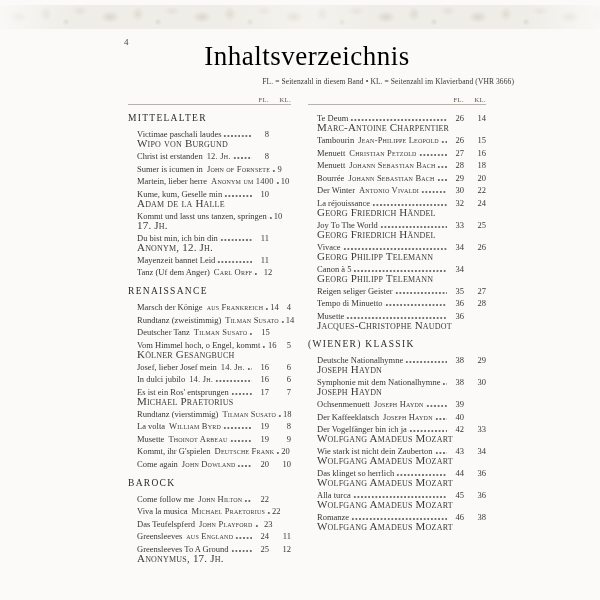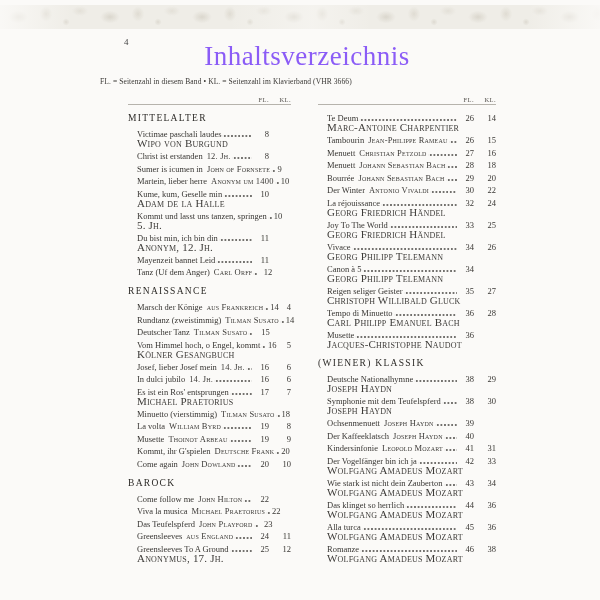--- a/index.html
+++ b/index.html
@@ -21,30 +21,30 @@
   }
   .ornament-band::after{
     content:"";position:absolute;inset:0;
     background:linear-gradient(90deg, rgba(251,250,248,.85), rgba(251,250,248,0) 12%,
       rgba(251,250,248,0) 38%, rgba(251,250,248,.45) 52%, rgba(251,250,248,0) 62%,
       rgba(251,250,248,0) 88%, rgba(251,250,248,.85));
   }
   .page-number{position:absolute;left:124px;top:37px;font-size:9px;color:#444;}
   .title{
     position:absolute;left:100px;right:86px;top:41px;margin:0;
-    text-align:center;font-size:27px;font-weight:normal;color:#8b5cf6;
+    text-align:center;font-size:27px;font-weight:normal;color:#000000;
     letter-spacing:.5px;
   }
   .subtitle{
     position:absolute;left:100px;right:86px;top:77px;
-    text-align:left;font-size:7.5px;color:#3a3835;letter-spacing:.1px;
+    text-align:right;font-size:7.5px;color:#3a3835;letter-spacing:.1px;
   }
   .columns{
     position:absolute;left:128px;top:93px;
-    display:flex;gap:27px;align-items:flex-start;
+    display:flex;gap:17px;align-items:flex-start;
   }
   .col-left{width:163px;}
   .col-right{width:178px;}
   .col-header{
     display:flex;align-items:flex-end;
     border-bottom:1px solid #b6b3ac;padding-bottom:1px;height:10px;
   }
   .col-header .spacer{flex:1;}
   .hdr-fl,.hdr-kl{
     font-size:6.5px;color:#55524e;font-variant:small-caps;letter-spacing:.4px;
@@ -154,21 +154,21 @@
   </div>
 
   <div class="entry">
     <div class="line">
       <span class="t">Kommt und lasst uns tanzen, springen</span>
 
       <span class="leader"></span>
       <span class="fl">10</span>
       <span class="kl"></span>
     </div>
-    <div class="sub">5. Jh.</div>
+    <div class="sub">17. Jh.</div>
   </div>
 
   <div class="entry">
     <div class="line">
       <span class="t">Du bist min, ich bin din</span>
 
       <span class="leader"></span>
       <span class="fl">11</span>
       <span class="kl"></span>
     </div>
@@ -268,21 +268,21 @@
 
       <span class="leader"></span>
       <span class="fl">17</span>
       <span class="kl">7</span>
     </div>
     <div class="sub">Michael Praetorius</div>
   </div>
 
   <div class="entry">
     <div class="line">
-      <span class="t">Minuetto (vierstimmig)</span>
+      <span class="t">Rundtanz (vierstimmig)</span>
       <span class="c">Tilman Susato</span>
       <span class="leader"></span>
       <span class="fl">18</span>
       <span class="kl"></span>
     </div>
 
   </div>
 
   <div class="entry">
     <div class="line">
@@ -398,21 +398,21 @@
       <span class="leader"></span>
       <span class="fl">26</span>
       <span class="kl">14</span>
     </div>
     <div class="sub">Marc-Antoine Charpentier</div>
   </div>
 
   <div class="entry">
     <div class="line">
       <span class="t">Tambourin</span>
-      <span class="c">Jean-Philippe Rameau</span>
+      <span class="c">Jean-Philippe Leopold</span>
       <span class="leader"></span>
       <span class="fl">26</span>
       <span class="kl">15</span>
     </div>
 
   </div>
 
   <div class="entry">
     <div class="line">
       <span class="t">Menuett</span>
@@ -502,32 +502,30 @@
   </div>
 
   <div class="entry">
     <div class="line">
       <span class="t">Reigen seliger Geister</span>
 
       <span class="leader"></span>
       <span class="fl">35</span>
       <span class="kl">27</span>
     </div>
-    <div class="sub">Christoph Willibald Gluck</div>
   </div>
 
   <div class="entry">
     <div class="line">
       <span class="t">Tempo di Minuetto</span>
 
       <span class="leader"></span>
       <span class="fl">36</span>
       <span class="kl">28</span>
     </div>
-    <div class="sub">Carl Philipp Emanuel Bach</div>
   </div>
 
   <div class="entry">
     <div class="line">
       <span class="t">Musette</span>
 
       <span class="leader"></span>
       <span class="fl">36</span>
       <span class="kl"></span>
     </div>
@@ -540,21 +538,21 @@
 
       <span class="leader"></span>
       <span class="fl">38</span>
       <span class="kl">29</span>
     </div>
     <div class="sub">Joseph Haydn</div>
   </div>
 
   <div class="entry">
     <div class="line">
-      <span class="t">Symphonie mit dem Teufelspferd</span>
+      <span class="t">Symphonie mit dem Nationalhymne</span>
 
       <span class="leader"></span>
       <span class="fl">38</span>
       <span class="kl">30</span>
     </div>
     <div class="sub">Joseph Haydn</div>
   </div>
 
   <div class="entry">
     <div class="line">
@@ -571,30 +569,20 @@
     <div class="line">
       <span class="t">Der Kaffeeklatsch</span>
       <span class="c">Joseph Haydn</span>
       <span class="leader"></span>
       <span class="fl">40</span>
       <span class="kl"></span>
     </div>
 
   </div>
 
-  <div class="entry">
-    <div class="line">
-      <span class="t">Kindersinfonie</span>
-      <span class="c">Leopold Mozart</span>
-      <span class="leader"></span>
-      <span class="fl">41</span>
-      <span class="kl">31</span>
-    </div>
-
-  </div>
 
   <div class="entry">
     <div class="line">
       <span class="t">Der Vogelfänger bin ich ja</span>
 
       <span class="leader"></span>
       <span class="fl">42</span>
       <span class="kl">33</span>
     </div>
     <div class="sub">Wolfgang Amadeus Mozart</div>

